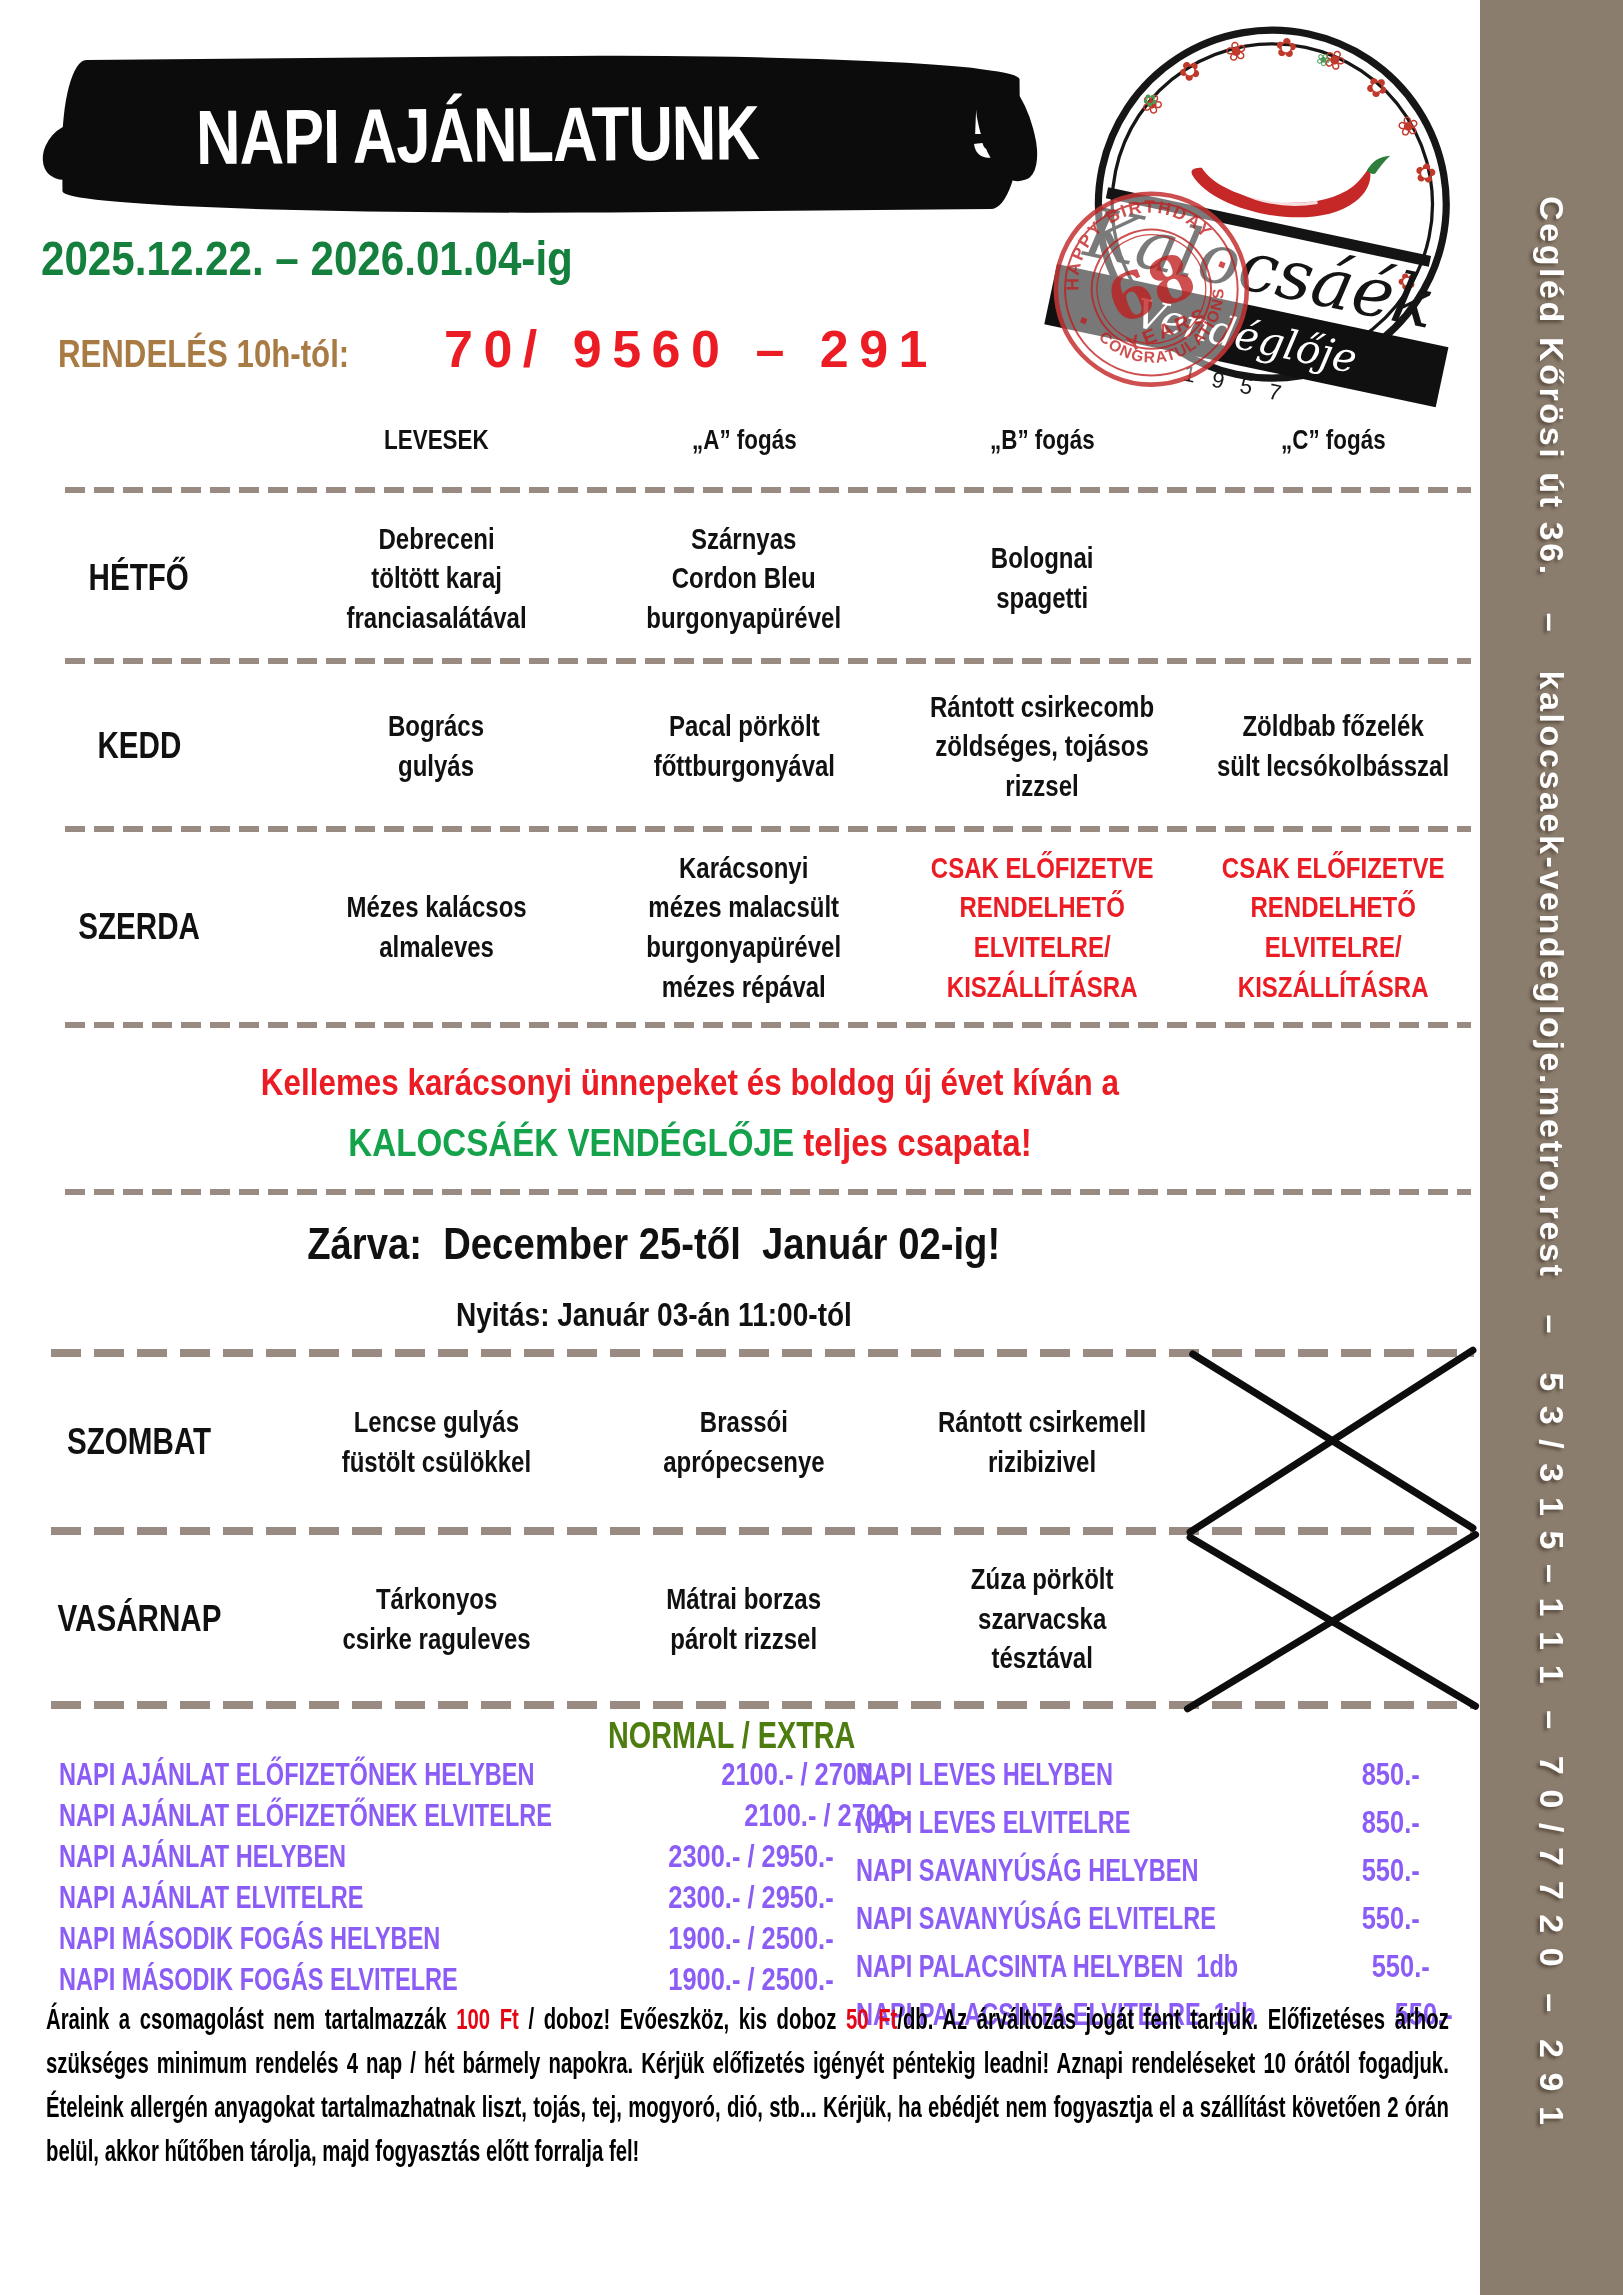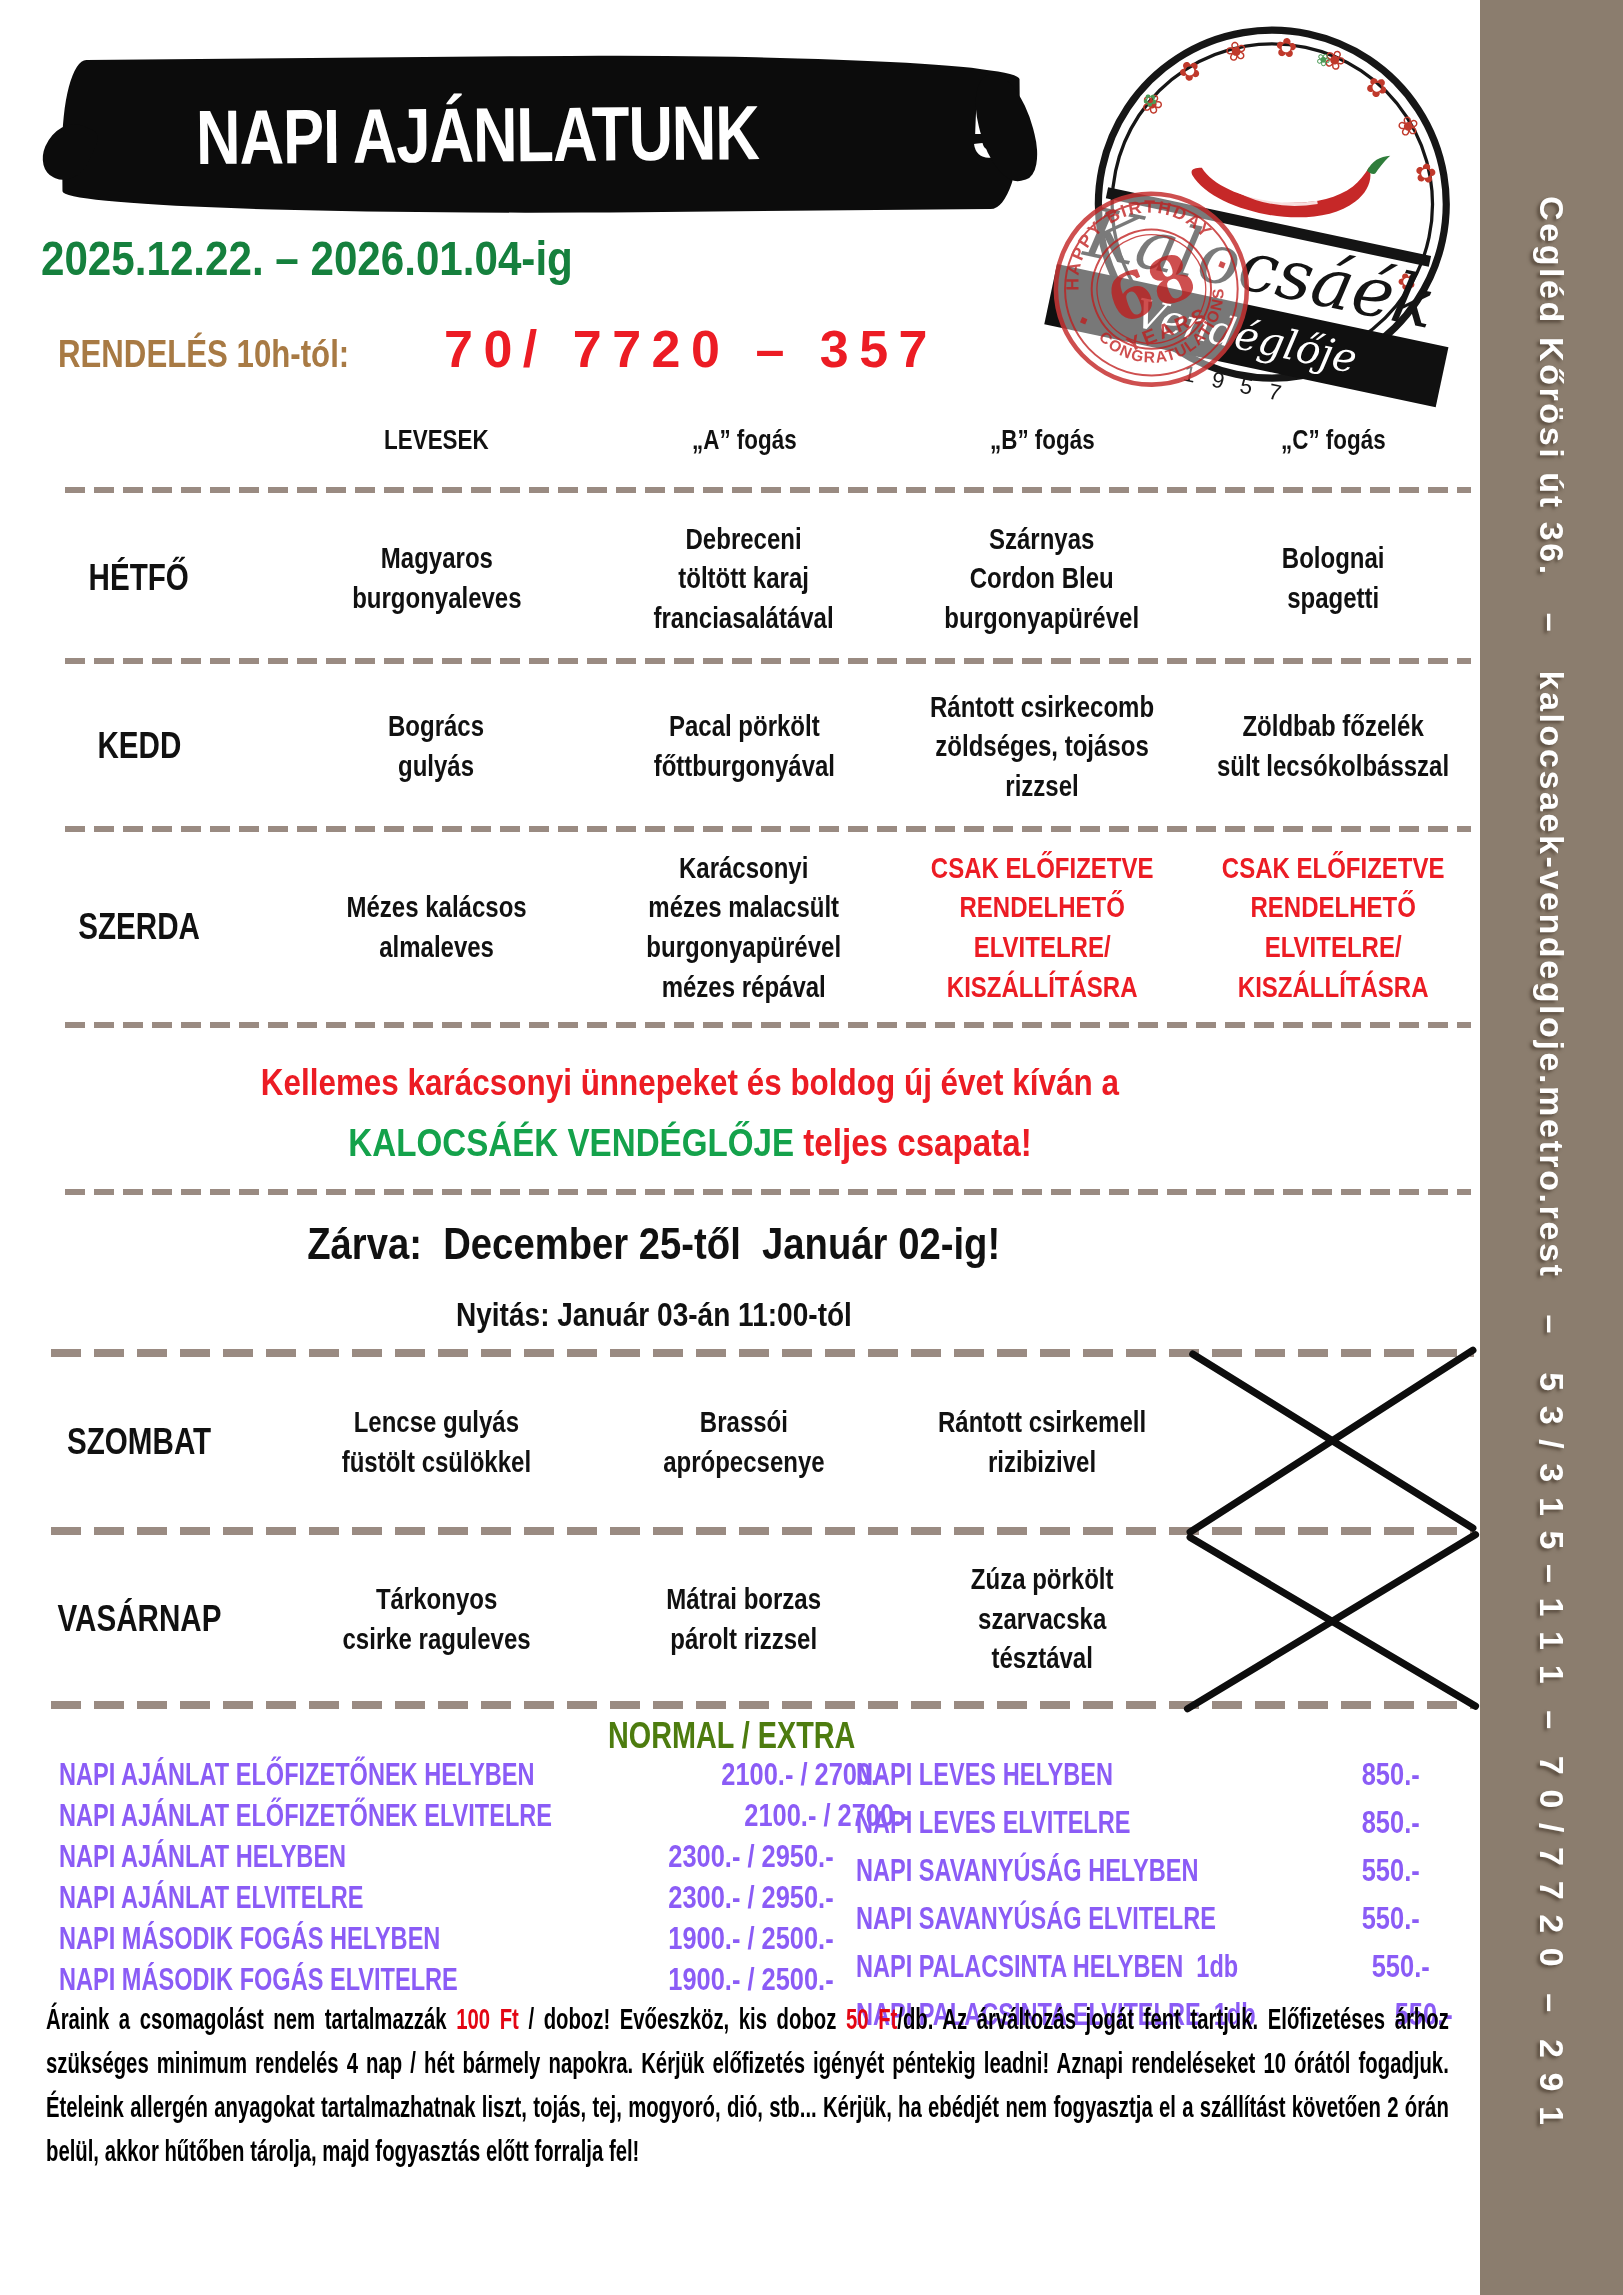--- a/index.html
+++ b/index.html
@@ -96,21 +96,21 @@
 
 <div class="page">
 
   <div class="banner">
     <span class="t1 cxl">NAPI AJÁNLATUNK</span>
     <span class="t2 cxl">52. HÉT</span>
   </div>
   <div class="date-line"><span>2025.12.22. – 2026.01.04-ig</span></div>
   <div class="order-line">
     <span class="order-label cxl">RENDELÉS 10h-tól:</span>
-    <span class="order-phone">70/ 7720 – 357</span>
+    <span class="order-phone">70/ 9560 – 291</span>
   </div>
 
   <svg class="logo-svg" viewBox="0 0 680 650">
     <defs>
       <path id="arcTop" d="M 143 223 A 225 225 0 0 1 567 223"></path>
       <path id="arcTop2" d="M 128 240 A 242 242 0 0 1 582 240"></path>
       <path id="arcSide" d="M 576 345 A 225 225 0 0 1 420 515"></path>
       <path id="stampTop" d="M 62.4 411 A 108 108 0 0 1 277.6 411"></path>
       <path id="stampBottom" d="M 64 459 A 109 109 0 0 0 276 459"></path>
     </defs>
@@ -162,22 +162,20 @@
     <div class="hcell"><span class="cx">LEVESEK</span></div>
     <div class="hcell"><span class="cx">„A” fogás</span></div>
     <div class="hcell"><span class="cx">„B” fogás</span></div>
     <div class="hcell"><span class="cx">„C” fogás</span></div>
   </div>
 
   <div class="dash" style="top:487px"></div>
 
   <div class="mrow" style="top:496px;height:164px">
     <div class="day"><span class="cx">HÉTFŐ</span></div>
-    <div class="cell"><span class="cx">Magyaros
-burgonyaleves</span></div>
     <div class="cell"><span class="cx">Debreceni
 töltött karaj
 franciasalátával</span></div>
     <div class="cell"><span class="cx">Szárnyas
 Cordon Bleu
 burgonyapürével</span></div>
     <div class="cell"><span class="cx">Bolognai
 spagetti</span></div>
   </div>
 

